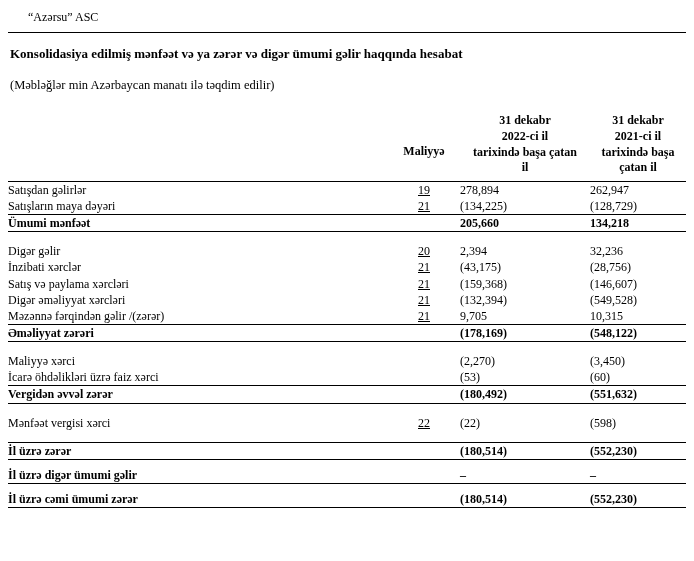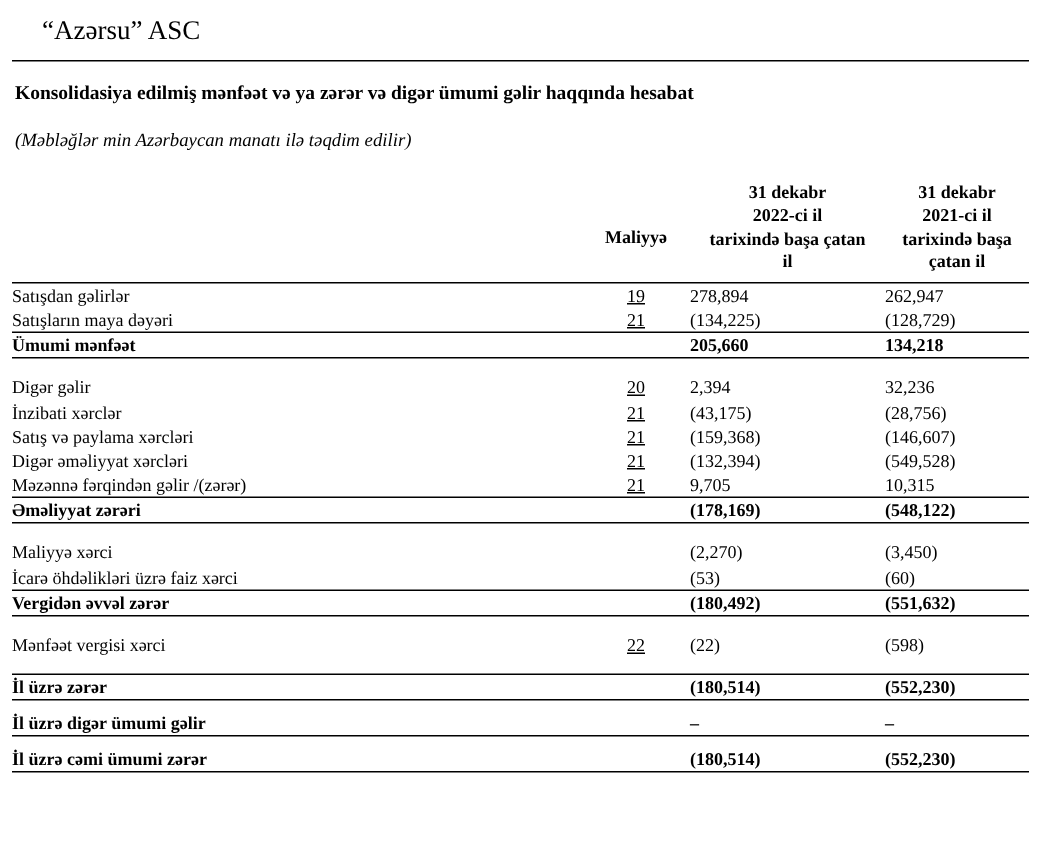--- a/index.html
+++ b/index.html
@@ -1,23 +1,23 @@
 <!DOCTYPE html>
 <html><head>
 <meta charset="utf-8">
 <style>
   html,body{margin:0;padding:0;background:#fff;}
   body{font-family:"Liberation Serif","DejaVu Serif",serif;color:#000;}
   .page{position:relative;width:694px;height:561px;box-sizing:border-box;padding:6px 8px 0 8px;overflow:hidden;background:#fff;}
   .doc-header{display:flex;justify-content:space-between;align-items:flex-end;padding:4px 26px 4px 20px;}
-  .company{font-size:18px;line-height:1.2;padding-bottom:1px;}
+  .company{font-size:12px;line-height:1.2;padding-bottom:1px;}
   .header-right{text-align:center;font-size:13px;line-height:1.32;}
   .rule{border:none;border-top:1.5px solid #000;margin:3px 0 0 0;}
   .title{font-size:13px;font-weight:bold;margin:13px 0 0 2px;}
-  .subtitle{font-style:italic;font-size:12.5px;margin:16px 0 0 2px;}
+  .subtitle{font-size:12.5px;margin:16px 0 0 2px;}
   table{width:678px;border-collapse:collapse;margin-top:20px;font-size:12px;table-layout:fixed;}
   th{font-weight:bold;vertical-align:bottom;padding:0 0 5px 0;}
   thead tr{border-bottom:1px solid #000;}
   th.c-note{text-align:center;padding-bottom:22px;}
   th.c-val{text-align:center;white-space:pre-line;line-height:1.3;}
   td{padding:1px 0;vertical-align:bottom;line-height:1.18;}
   td.c-note{text-align:center;text-decoration:underline;}
   td.c-val{text-align:left;}
   tr.bold td{font-weight:bold;}
   tr.bt{border-top:1px solid #000;}

